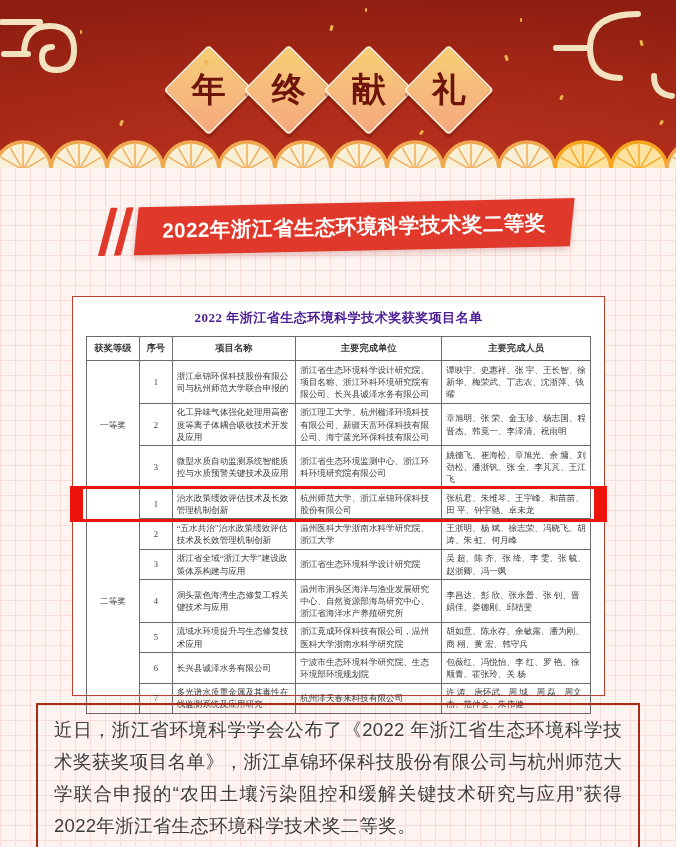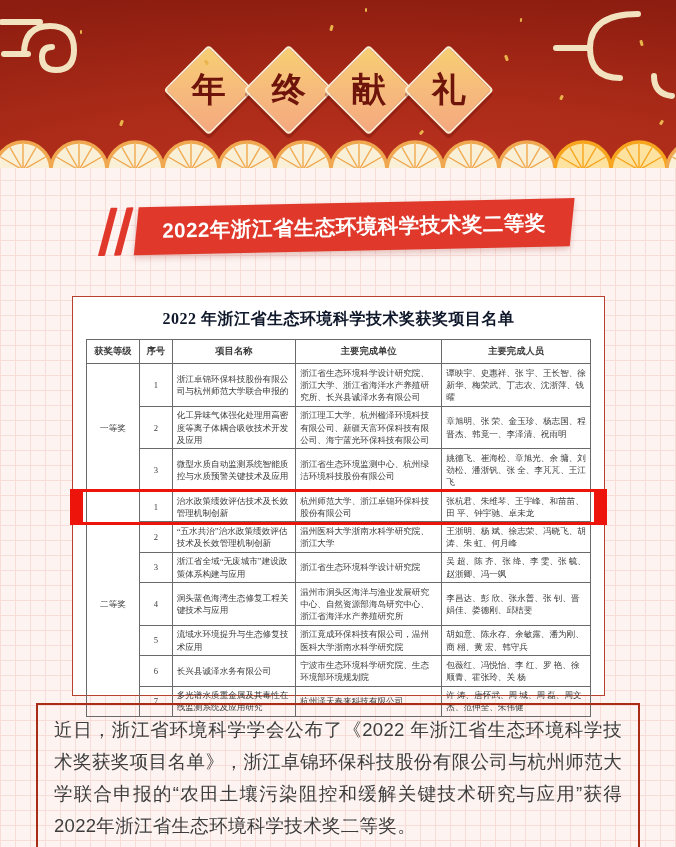--- a/index.html
+++ b/index.html
@@ -58,21 +58,21 @@
     letter-spacing:.5px;white-space:nowrap;
   }
   
   .card{
     position:absolute;top:296px;left:72px;width:533px;height:400px;
     background:#fff;border:1.5px solid #b8402e;box-sizing:border-box;
     padding:10px 13px 6px 13px;
   }
   .card-title{
     text-align:center;font-family:"Liberation Serif","DejaVu Serif",serif;
-    font-weight:bold;font-size:16px;color:#0f172a;letter-spacing:.5px;
+    font-weight:bold;font-size:13px;color:#4c1d95;letter-spacing:.5px;
     margin:2px 0 9px 0;
   }
   .table-wrap{position:relative;}
   table.award{
     width:100%;border-collapse:collapse;table-layout:fixed;
     font-family:"Liberation Serif","DejaVu Serif",serif;
     font-size:8.6px;color:#3b3b3b;
   }
   table.award th, table.award td{
     border:1px solid #6a6a6a;padding:2.5px 4px;line-height:1.42;
@@ -278,51 +278,51 @@
             <th>项目名称</th>
             <th>主要完成单位</th>
             <th>主要完成人员</th>
           </tr>
         </thead>
         <tbody id="award-tbody">
             <tr>
               <td class="c-grade" rowspan="3">一等奖</td>
               <td class="c-no">1</td>
               <td class="c-proj">浙江卓锦环保科技股份有限公司与杭州师范大学联合申报的</td>
-              <td class="c-units">浙江省生态环境科学设计研究院、浙江大学、浙江省海洋水产养殖研究所、长兴县诚泽水务有限公司</td>
+              <td class="c-units">浙江省生态环境科学设计研究院、项目名称、浙江环科环境研究院有限公司、长兴县诚泽水务有限公司</td>
               <td class="c-people">谭映宇、史惠祥、张 宇、王长智、徐新华、梅荣武、丁志农、沈浙萍、钱 曜</td>
             </tr>
             <tr>
               <td class="c-no">2</td>
               <td class="c-proj">化工异味气体强化处理用高密度等离子体耦合吸收技术开发及应用</td>
               <td class="c-units">浙江理工大学、杭州楹泽环境科技有限公司、新疆天富环保科技有限公司、海宁蓝光环保科技有限公司</td>
               <td class="c-people">章旭明、张 荣、金玉珍、杨志国、程晋杰、韩竟一、李泽清、祝雨明</td>
             </tr>
             <tr>
               <td class="c-no">3</td>
               <td class="c-proj">微型水质自动监测系统智能质控与水质预警关键技术及应用</td>
-              <td class="c-units">浙江省生态环境监测中心、杭州绿洁环境科技股份有限公司</td>
+              <td class="c-units">浙江省生态环境监测中心、浙江环科环境研究院有限公司</td>
               <td class="c-people">姚德飞、崔海松、章旭光、余 墉、刘劲松、潘浙钒、张 全、李芃芃、王江飞</td>
             </tr>
             <tr class="hl">
               <td class="c-grade" rowspan="7">二等奖</td>
               <td class="c-no">1</td>
               <td class="c-proj">治水政策绩效评估技术及长效管理机制创新</td>
               <td class="c-units">杭州师范大学、浙江卓锦环保科技股份有限公司</td>
               <td class="c-people">张杭君、朱维琴、王宇峰、和苗苗、田 平、钟宇驰、卓未龙</td>
             </tr>
             <tr>
               <td class="c-no">2</td>
               <td class="c-proj">“五水共治”治水政策绩效评估技术及长效管理机制创新</td>
               <td class="c-units">温州医科大学浙南水科学研究院、浙江大学</td>
               <td class="c-people">王浙明、杨 斌、徐志荣、冯晓飞、胡 涛、朱 虹、何月峰</td>
             </tr>
             <tr>
               <td class="c-no">3</td>
-              <td class="c-proj">浙江省全域“无废城市”建设政策体系构建与应用</td>
+              <td class="c-proj">浙江省全域“浙江大学”建设政策体系构建与应用</td>
               <td class="c-units">浙江省生态环境科学设计研究院</td>
               <td class="c-people">吴 超、陈 齐、张 绛、李 雯、张 毓、赵浙卿、冯一飒</td>
             </tr>
             <tr>
               <td class="c-no">4</td>
               <td class="c-proj">洞头蓝色海湾生态修复工程关键技术与应用</td>
               <td class="c-units">温州市洞头区海洋与渔业发展研究中心、自然资源部海岛研究中心、浙江省海洋水产养殖研究所</td>
               <td class="c-people">李昌达、彭 欣、张永普、张 钊、晋娟佳、娄德刚、邱桔斐</td>
             </tr>
             <tr>

